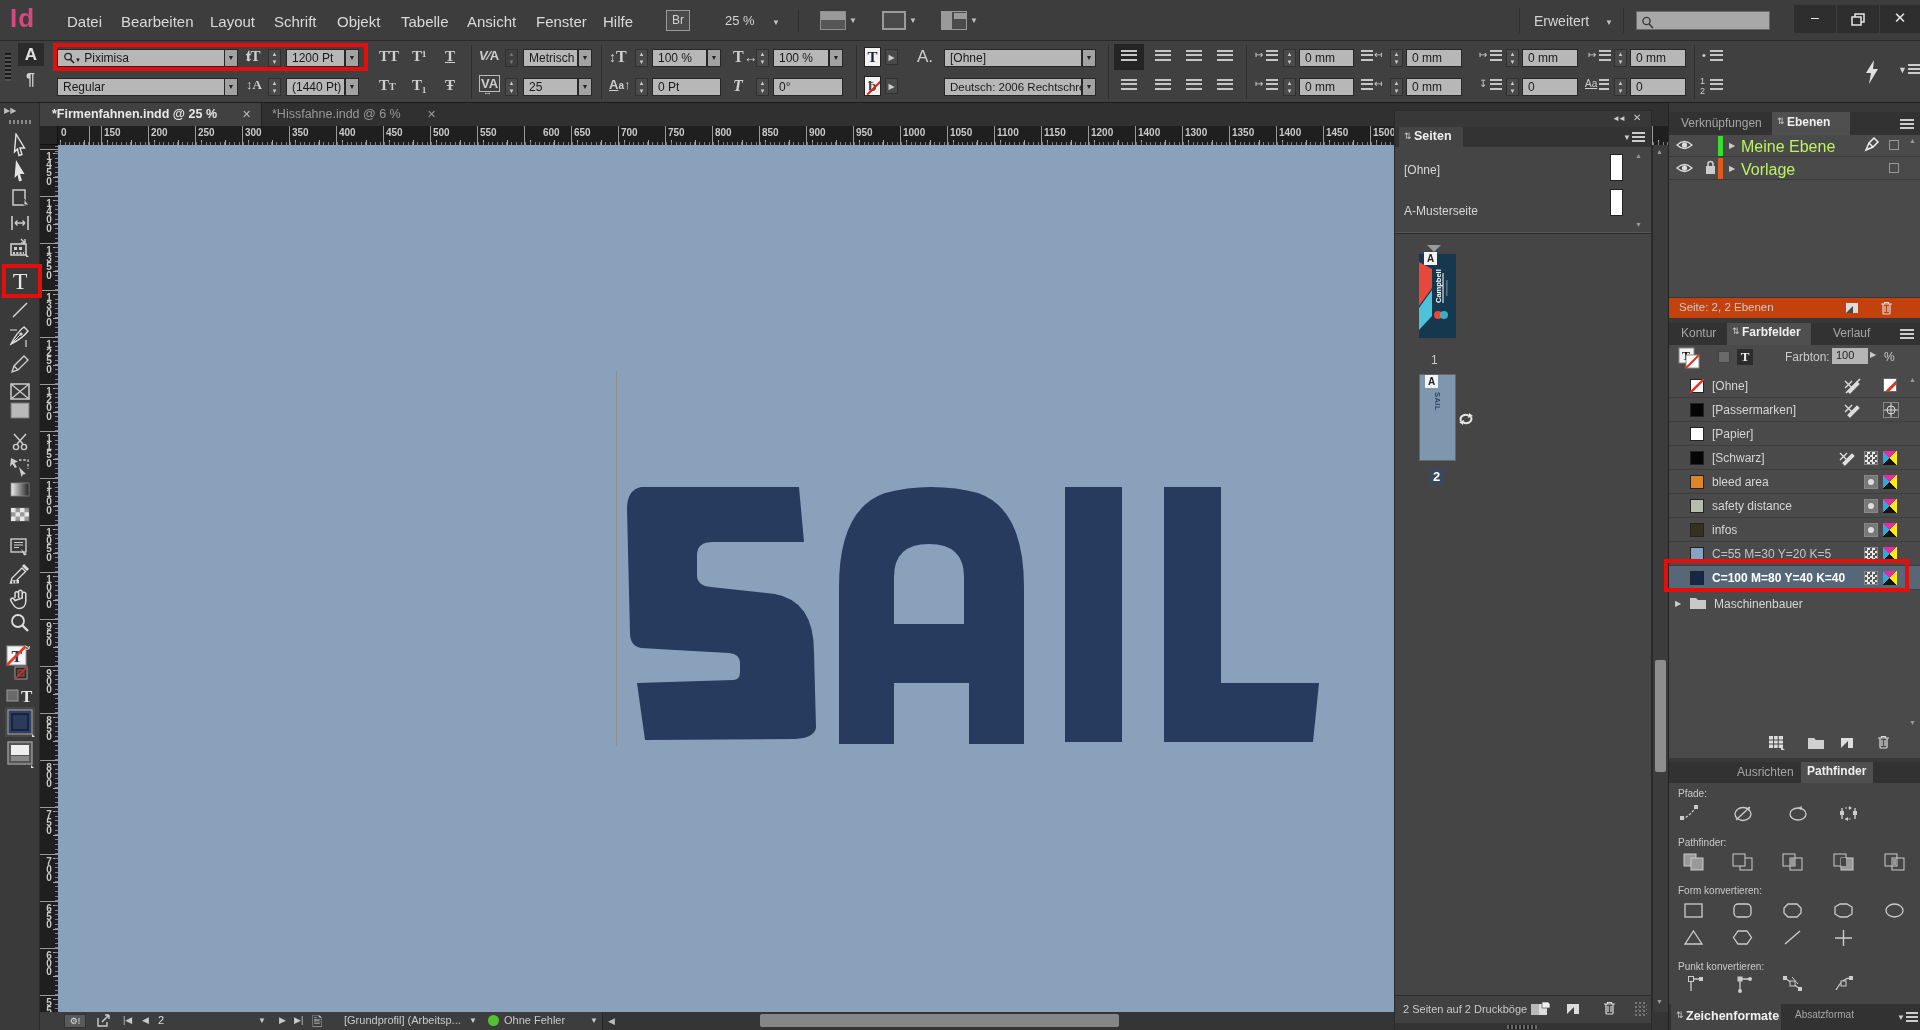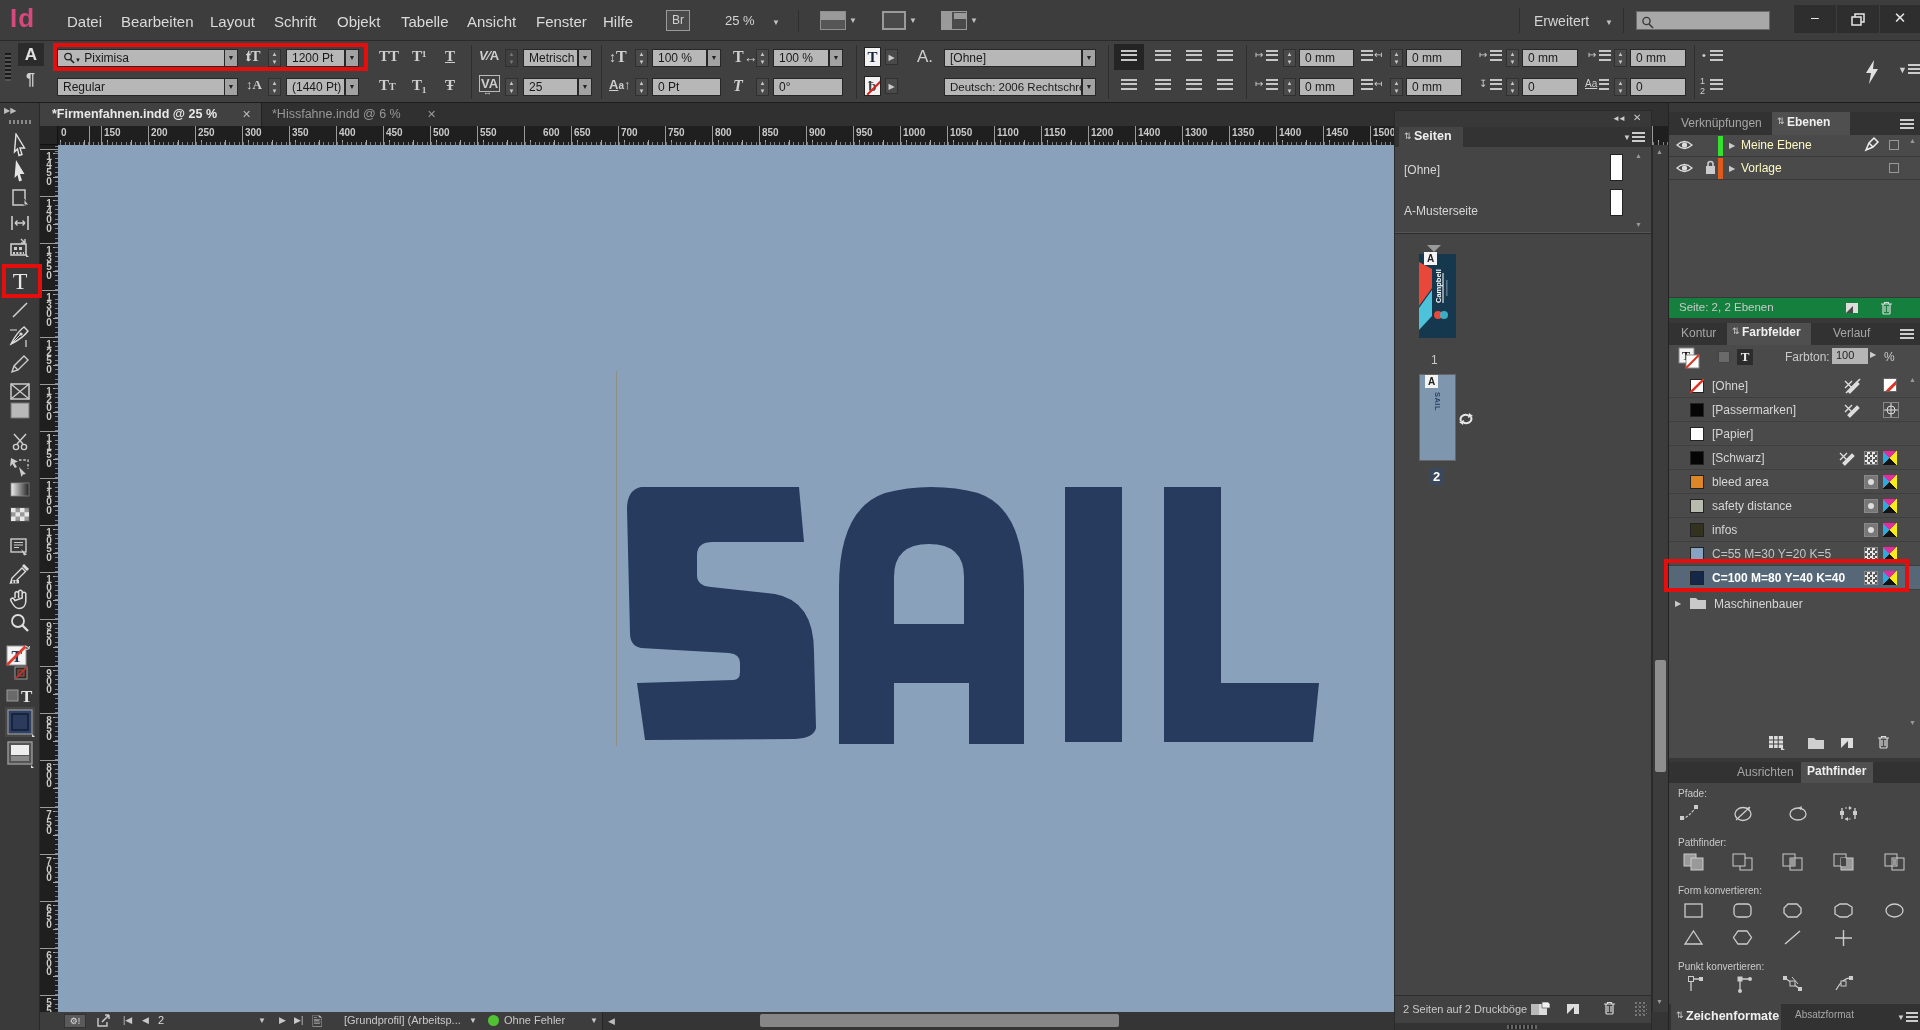--- a/index.html
+++ b/index.html
@@ -6,21 +6,21 @@
 .abs{position:absolute;}
 #stage{position:relative;width:1920px;height:1030px;}
 
 .fld{position:absolute;background:#b7b7b7;border:1px solid #272727;color:#1a1a1a;font-size:12px;line-height:16px;padding-left:5px;height:18px;white-space:nowrap;overflow:hidden;}
 .drop{position:absolute;width:14px;height:18px;background:#a2a2a2;border:1px solid #272727;color:#222;font-size:7px;text-align:center;line-height:16px;}
 .spin{position:absolute;width:13px;height:18px;background:#4a4a4a;border:1px solid #303030;color:#c9c9c9;font-size:6px;text-align:center;line-height:8px;}
 .ico{position:absolute;color:#cfcfcf;}
 .sep{position:absolute;width:1px;background:#2e2e2e;}
 .redbox{position:absolute;border:3px solid #e60d0d;z-index:60;}
 .panel-tab{position:absolute;font-size:12px;color:#a6a6a6;}
-.ptxt{position:absolute;font-size:12px;color:#fef9c3;}
+.ptxt{position:absolute;font-size:16px;color:#bef264;}
 .al{position:absolute;width:16px;height:13px;background:repeating-linear-gradient(to bottom,#c6c6c6 0 2px,transparent 2px 4.3px);}
 .tool{position:absolute;left:0;width:40px;height:26px;color:#d2d2d2;text-align:center;}
 .rlbl{position:absolute;top:1px;color:#c9c9c9;font-size:10px;font-weight:bold;}
 .vlbl{position:absolute;left:3px;color:#c9c9c9;font-size:10px;font-weight:bold;line-height:8.2px;width:12px;text-align:center;}
 .swrow{position:absolute;left:0;width:252px;height:24px;border-bottom:1px solid #3e3e3e;}
 .sw{position:absolute;left:21px;top:5px;width:14px;height:14px;border:1px solid #222;}
 .swn{position:absolute;left:43px;top:5px;font-size:12px;color:#d6d6d6;}
 .chk{position:absolute;left:195px;top:5px;width:14px;height:14px;border:1px solid #888;background:conic-gradient(#e8e8e8 0 25%,#555 0 50%,#e8e8e8 0 75%,#555 0);background-size:5px 5px;}
 .spot{position:absolute;left:195px;top:5px;width:14px;height:14px;border:1px solid #888;background:#777;}
 .spot::after{content:"";position:absolute;left:3px;top:3px;width:6px;height:6px;border-radius:50%;background:#ddd;}
@@ -444,21 +444,21 @@
               <rect x="2" y="6" width="9" height="8" fill="#ccc"></rect>
               <path d="M4 6 V4 a2.5 2.5 0 0 1 5 0 V6" fill="none" stroke="#ccc" stroke-width="1.6"></path>
             </svg></span>
    <span class="abs" style="left:49px;top:1px;width:5px;height:21px;background:#e05a1e;"></span>
    <span class="abs" style="left:60px;top:7px;color:#ccc;font-size:8px;">▶</span>
    <span class="ptxt" style="left:72px;top:4px;">Vorlage</span>
    <span class="abs" style="left:220px;top:6px;width:10px;height:10px;border:1px solid #999;"></span>
   </div>
   <div class="abs" style="left:240px;top:2px;color:#999;font-size:7px;">▲</div>
   <div class="abs" style="left:240px;top:168px;color:#999;font-size:7px;">▼</div>
-  <div class="abs" style="left:0;top:162px;width:252px;height:21px;background:#15803d;border-top:1px solid #383838;">
+  <div class="abs" style="left:0;top:162px;width:252px;height:21px;background:#c2410c;border-top:1px solid #383838;">
    <span class="ptxt" style="left:10px;top:3px;font-size:11.5px;color:#c9c9c9;">Seite: 2, 2 Ebenen</span>
    <span class="abs" style="left:175px;top:2px;"><svg width="16" height="16" viewBox="0 0 16 16">
               <path d="M2 3 h12 v10 h-12 z" fill="#ddd"></path>
               <path d="M2 13 L9 6 L9 13 Z" fill="#4a4a4a"></path>
             </svg></span>
    <span class="abs" style="left:210px;top:2px;"><svg width="15" height="16" viewBox="0 0 15 16">
               <path d="M2 4 h11 M4 4 v9 a1 1 0 0 0 1 1 h5 a1 1 0 0 0 1 -1 V4 M6 6 v6 M9 6 v6 M5.5 4 v-1.5 h4 V4" stroke="#ddd" stroke-width="1.2" fill="none"></path>
             </svg></span>
   </div>
  </div>

